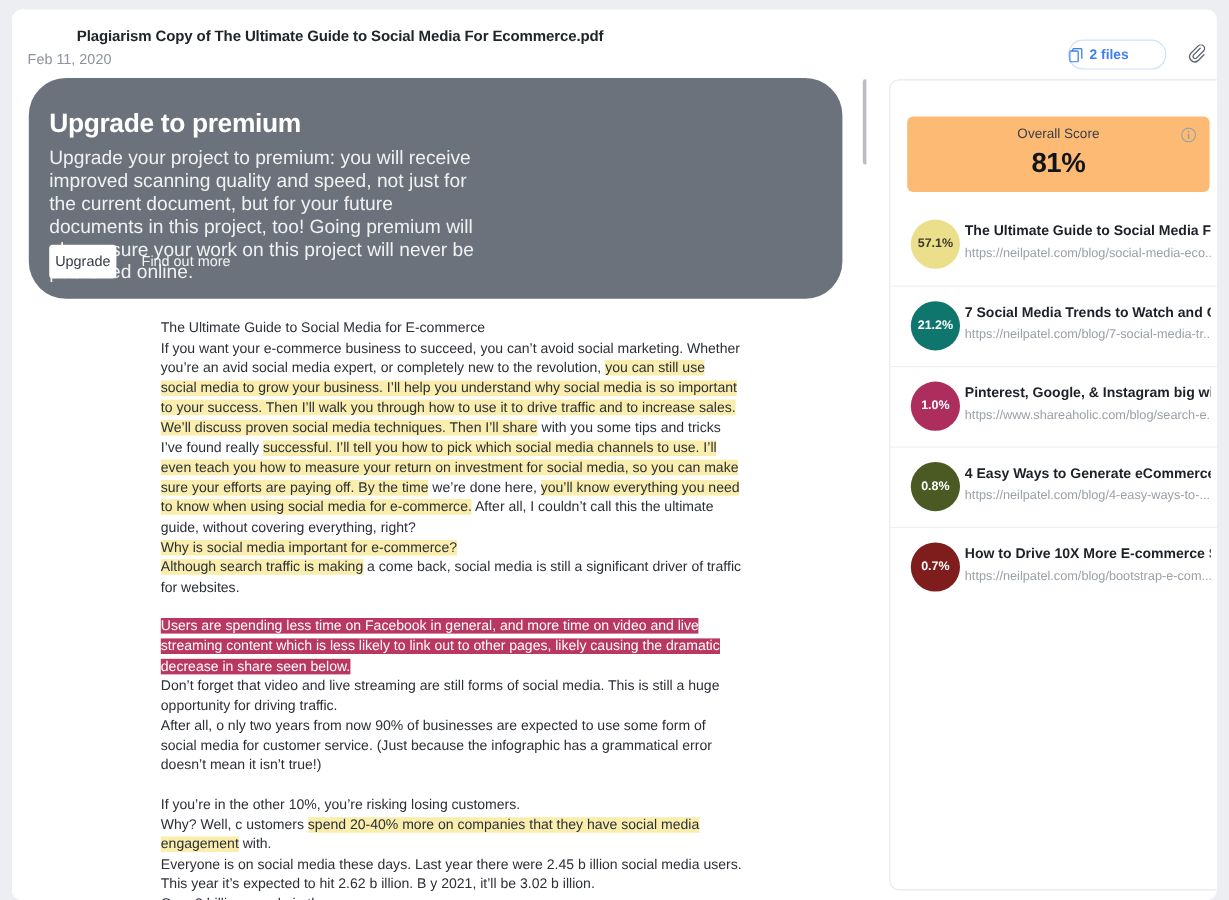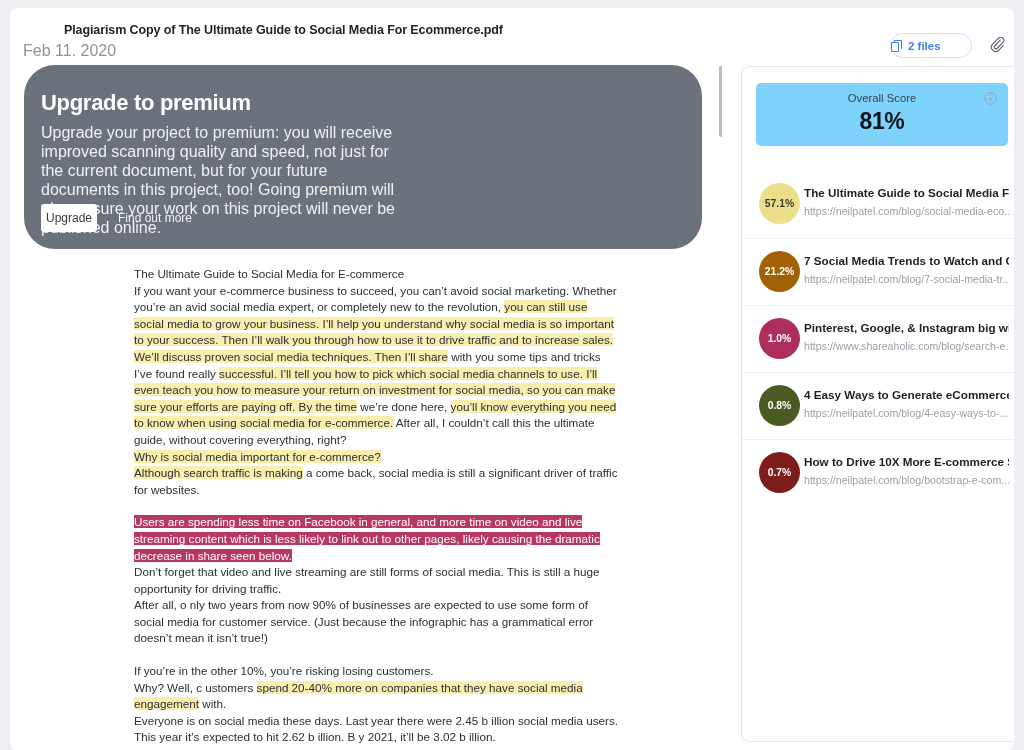--- a/index.html
+++ b/index.html
@@ -20,21 +20,21 @@
   .header {
     position: absolute; left: 0; top: 0; width: 1004px; height: 48px;
   }
   .doc-title {
     position: absolute; left: 13px; top: 15px;
     font-size: 12.5px; font-weight: bold; color: #20242b;
     letter-spacing: -0.1px; white-space: nowrap; padding-left: 41px;
   }
   .doc-date {
     position: absolute; left: 13px; top: 34px;
-    font-size: 16px; color: #8d929c;
+    font-size: 12px; color: #8d929c;
   }
   .files-pill {
     position: absolute; left: 880px; top: 25px;
     width: 82px; height: 25px;
     border: 1px solid #cfe0fd; border-radius: 13px;
     background: #fff;
     display: flex; align-items: center; gap: 5px;
     cursor: pointer;
   }
   .files-pill .lbl { font-size: 11.5px; color: #3f7ef0; font-weight: bold; }
@@ -97,23 +97,23 @@
   .gap { height: 16px; }
   
   .side {
     position: absolute; left: 731px; top: 58px;
     width: 281px; height: 676px;
     background: #fff;
     border: 1px solid #e6e8eb; border-radius: 8px;
     overflow: hidden;
   }
   .score-box {
-    position: absolute; left: 14px; top: 16px;
+    position: absolute; left: 14px; top: 30px;
     width: 252px; height: 63px;
-    background: #7dd3fc; border-radius: 5px;
+    background: #fdba74; border-radius: 5px;
   }
   .score-lbl {
     position: absolute; left: 0; top: 9px; width: 252px;
     text-align: center; font-size: 11.3px; color: #3b4049;
   }
   .score-val {
     position: absolute; left: 0; top: 25px; width: 252px;
     text-align: center; font-size: 23px; font-weight: bold; color: #111418;
     letter-spacing: -0.4px;
   }
@@ -206,21 +206,21 @@
         <rect x="6.3" y="5.7" width="1.4" height="4.8" rx="0.6" fill="#9aa0a8"></rect>
       </svg>
     </div>
     <div class="matches" id="match-list">
         <div class="match">
           <div class="circle" style="background: rgb(236, 223, 139); color: rgb(58, 58, 42);">57.1%</div>
           <div class="m-title">The Ultimate Guide to Social Media Fo...</div>
           <div class="m-url">https://neilpatel.com/blog/social-media-eco...</div>
         </div>
         <div class="match">
-          <div class="circle" style="background: #a16207; color: rgb(255, 255, 255);">21.2%</div>
+          <div class="circle" style="background: #0f766e; color: rgb(255, 255, 255);">21.2%</div>
           <div class="m-title">7 Social Media Trends to Watch and C...</div>
           <div class="m-url">https://neilpatel.com/blog/7-social-media-tr...</div>
         </div>
         <div class="match">
           <div class="circle" style="background: rgb(173, 45, 92); color: rgb(255, 255, 255);">1.0%</div>
           <div class="m-title">Pinterest, Google, &amp; Instagram big win...</div>
           <div class="m-url">https://www.shareaholic.com/blog/search-e...</div>
         </div>
         <div class="match">
           <div class="circle" style="background: rgb(74, 90, 34); color: rgb(255, 255, 255);">0.8%</div>

